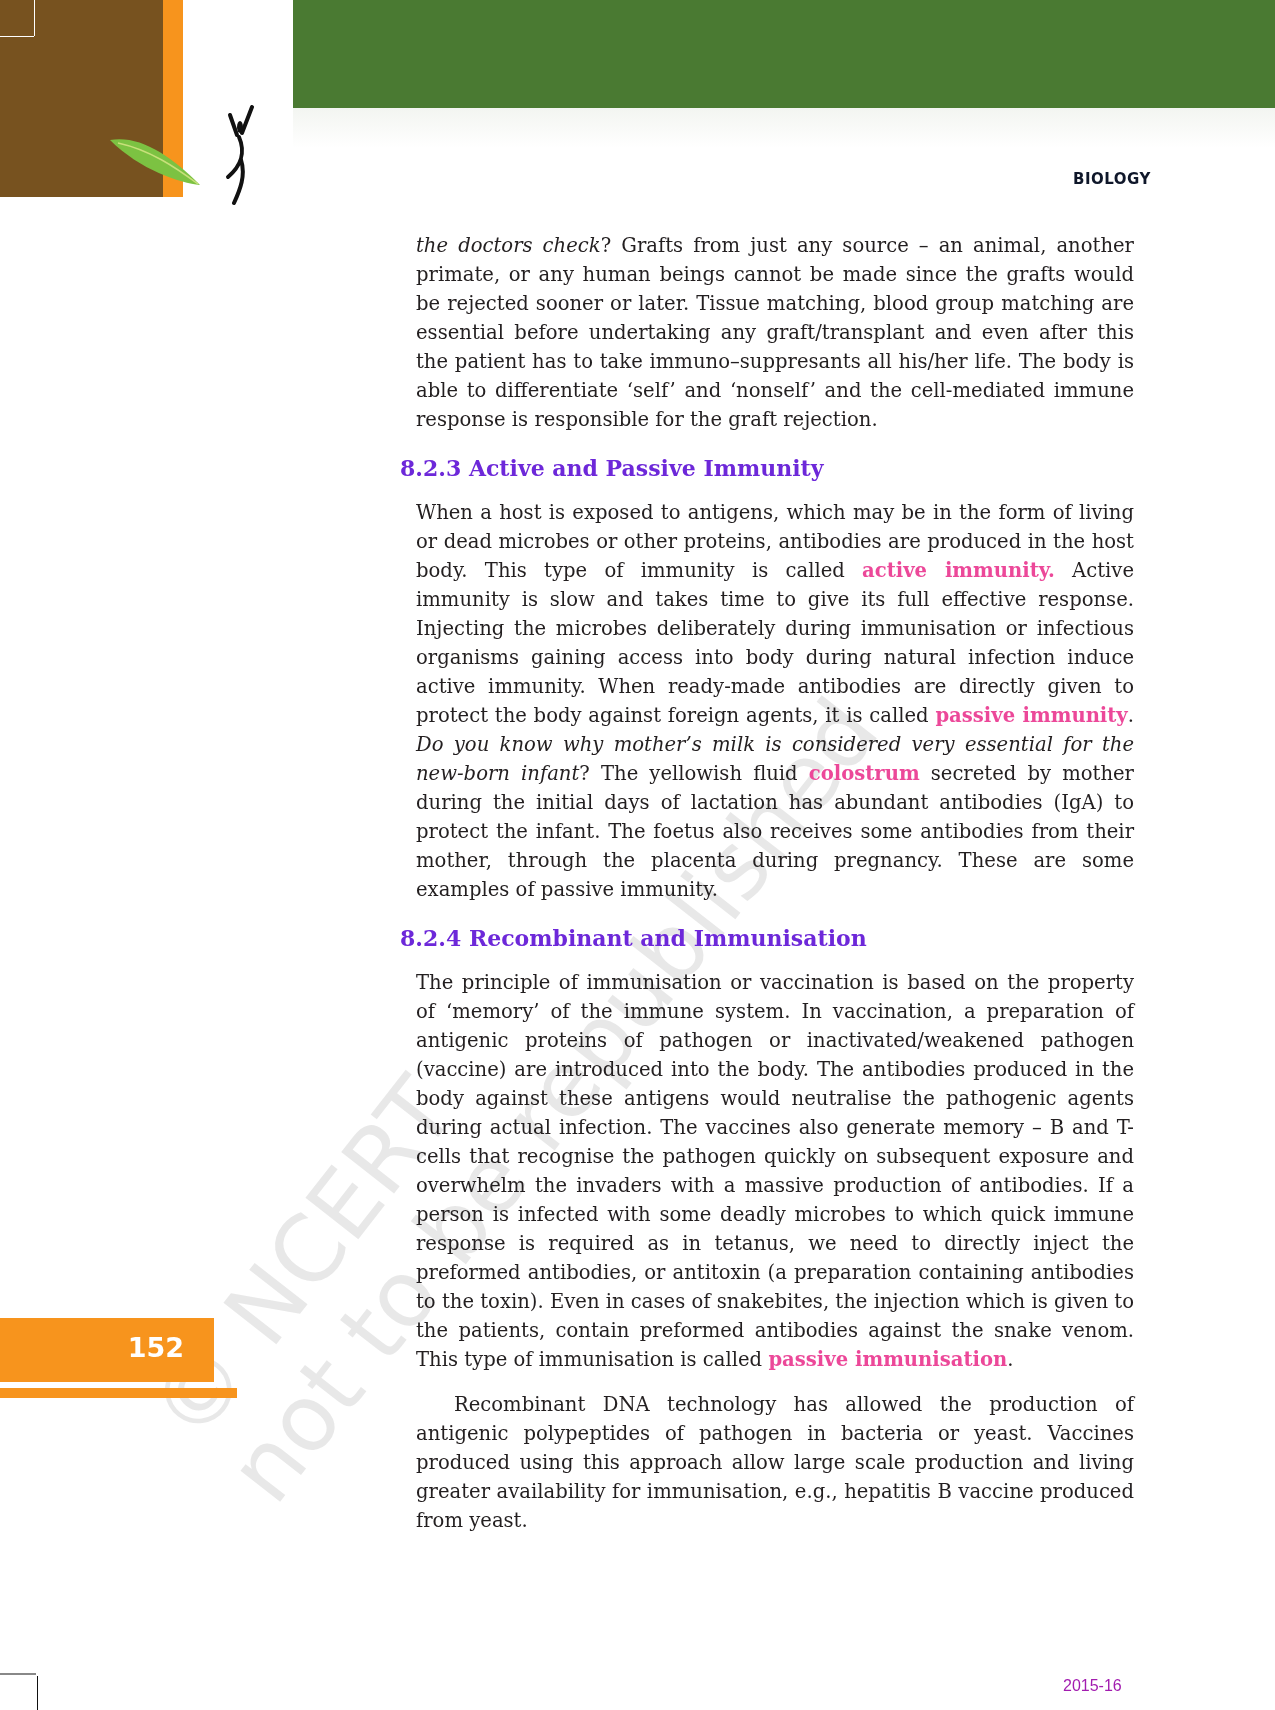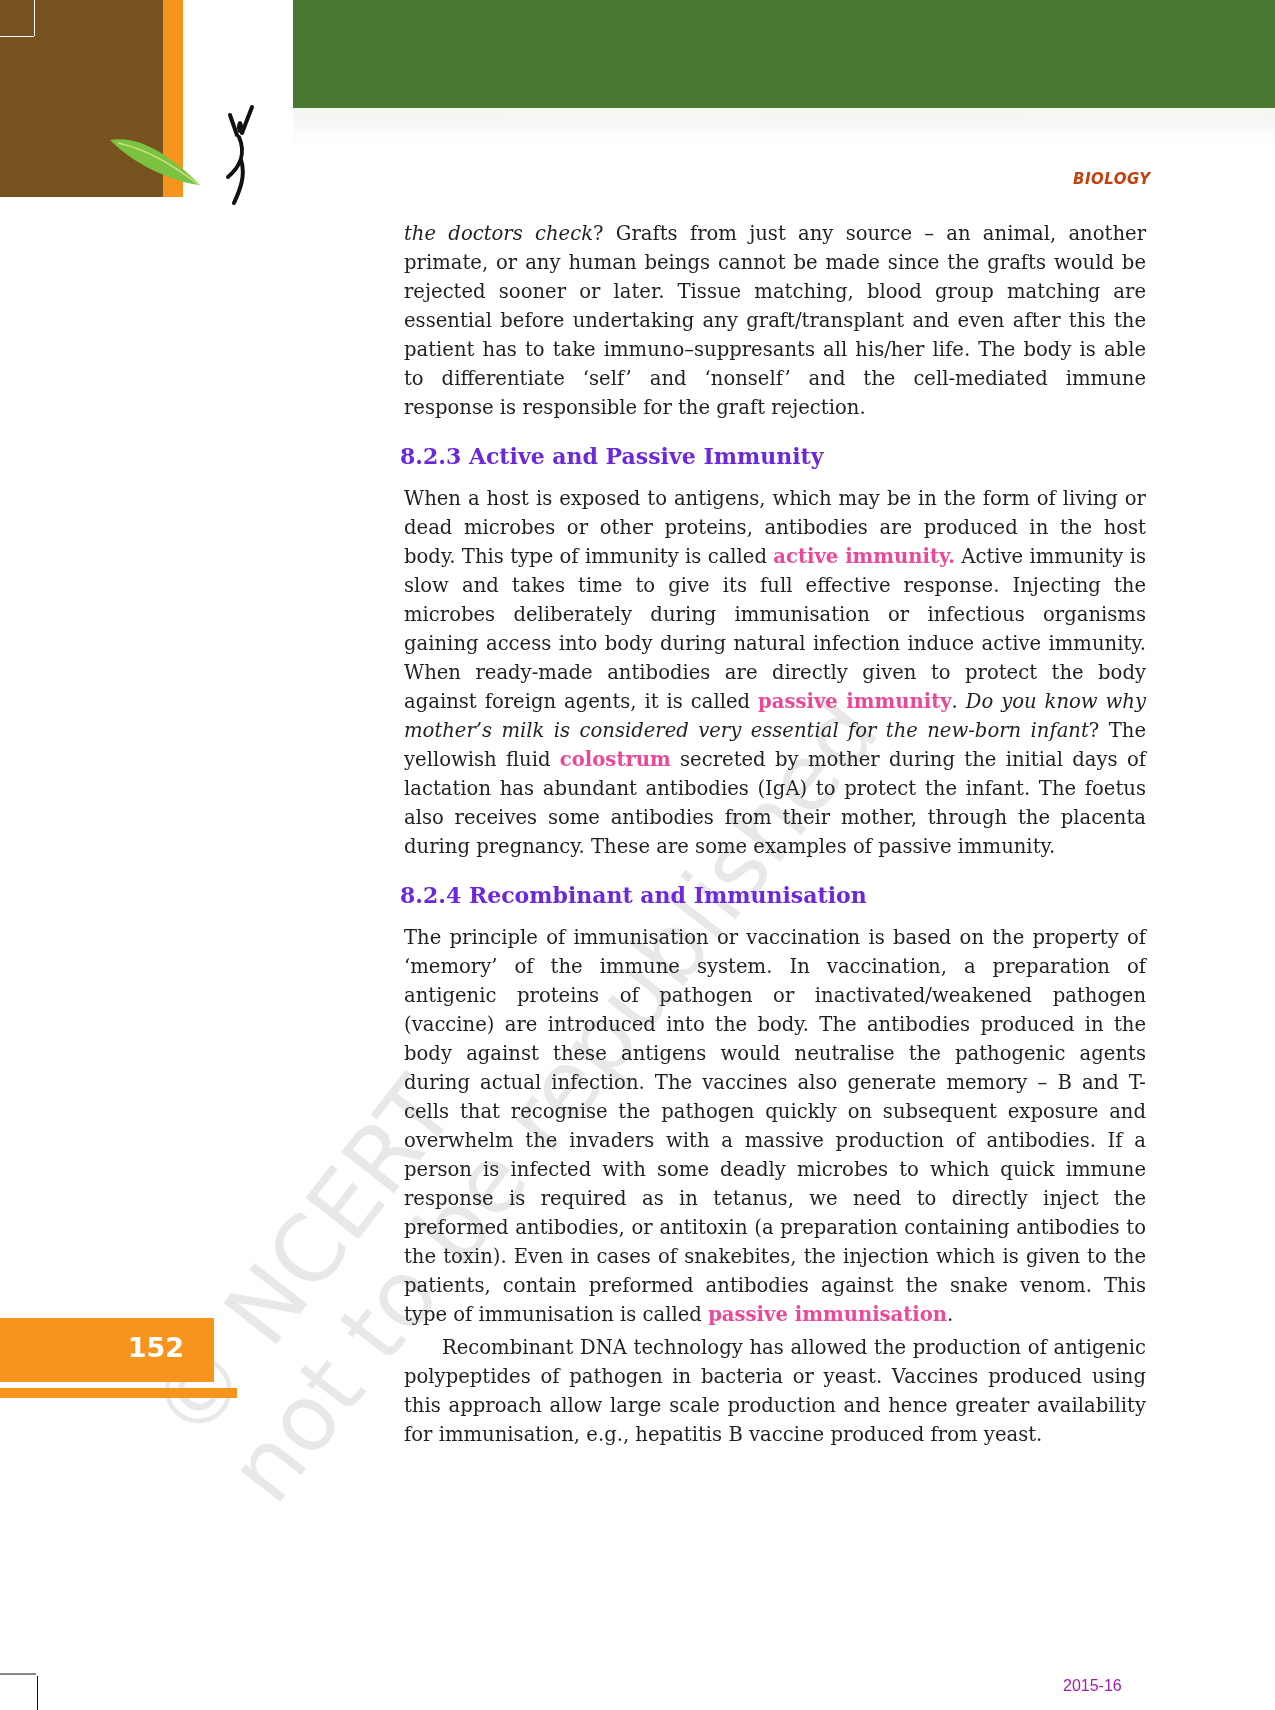--- a/index.html
+++ b/index.html
@@ -11,27 +11,27 @@
   .orange-strip { position: absolute; left: 163px; top: 0; width: 20px; height: 197px; background: #f7941d; }
   .green-band { position: absolute; left: 293px; top: 0; width: 982px; height: 108px; background: #4a7a32; }
   .green-shadow { position: absolute; left: 293px; top: 108px; width: 982px; height: 40px;
     background: linear-gradient(#f3f5f1, #ffffff); }
   .crop-mark-h { position: absolute; left: 0; top: 36px; width: 34px; height: 1px; background: #ffffff; }
   .crop-mark-v { position: absolute; left: 34px; top: 0; width: 1px; height: 36px; background: #ffffff; }
   .logo { position: absolute; left: 100px; top: 105px; width: 170px; height: 100px; }
   .header-subject {
     position: absolute; left: 1073px; top: 170px;
     font-family: "DejaVu Sans", sans-serif; font-size: 15px; font-weight: bold;
-    color: #c2410c; letter-spacing: 0.5px; font-style: italic;
+    color: #0f172a; letter-spacing: 0.5px;
   }
   .content {
     position: absolute; left: 400px; top: 215px; width: 750px;
     font-size: 19.6px; line-height: 29px; text-align: justify;
   }
-  .content p { margin: 4px; }
+  .content p { margin: 16px; }
   .content p.indent { text-indent: 38px; }
   .content h2 {
     font-family: "DejaVu Serif", serif; font-size: 22px; font-weight: bold; color: #6d28d9;
     margin: 20px 0 14px 0; line-height: 28px;
   }
   .content b { font-weight: bold; color: #ec4899; }
   .content i { font-style: italic; }
   .page-box {
     position: absolute; left: 0; top: 1318px; width: 214px; height: 64px; background: #f7941d;
   }
@@ -80,21 +80,21 @@
 </div>
 
 <div class="content">
   <p><i>the doctors check</i><span>? Grafts from just any source – an animal, another primate, or any human beings  cannot be made since the grafts would be rejected sooner or later. Tissue matching, blood group matching are essential before undertaking any graft/transplant and even after this the patient has to take immuno–suppresants all his/her life. The body is able to differentiate ‘self’ and ‘nonself’ and the cell-mediated immune response is responsible for the graft rejection.</span></p>
 
   <h2>8.2.3 Active and Passive Immunity</h2>
   <p><span>When a host is exposed to antigens, which may be in the form of living or dead microbes or other proteins, antibodies are produced in the host body. This type of immunity is called </span><b>active immunity.</b><span> Active immunity is slow and takes time to give its full effective response. Injecting the microbes deliberately during immunisation or infectious organisms gaining access into body during natural infection induce active immunity. When ready-made antibodies are directly given to protect the body against foreign agents, it is called </span><b>passive immunity</b><span>. </span><i>Do you know why mother’s milk is considered very essential for the new-born infant</i><span>? The yellowish fluid </span><b>colostrum</b><span> secreted by mother during the initial days of lactation has abundant antibodies (IgA) to protect the infant. The foetus also receives some antibodies from their mother, through the placenta during pregnancy.  These are some examples of passive immunity.</span></p>
 
   <h2>8.2.4 Recombinant and Immunisation</h2>
   <p><span>The principle of immunisation or vaccination is based on the property of ‘memory’ of the immune system. In vaccination, a preparation of antigenic proteins of pathogen or inactivated/weakened pathogen (vaccine) are introduced into the body. The antibodies produced in the body against these antigens would neutralise the pathogenic agents during actual infection. The vaccines also generate memory – B and T-cells that recognise the pathogen quickly on subsequent exposure and overwhelm the invaders with a massive production of antibodies. If a person is infected with some deadly microbes to which quick immune response is required as in tetanus, we need to directly inject the preformed antibodies, or antitoxin (a preparation containing antibodies to the toxin). Even in cases of snakebites, the injection which is given to the patients, contain preformed antibodies against the snake venom. This type of immunisation is called </span><b>passive immunisation</b><span>.</span></p>
-  <p class="indent">Recombinant DNA technology has allowed the production of antigenic polypeptides of pathogen in bacteria or yeast. Vaccines produced using this approach allow large scale production and hence greater availability for immunisation, e.g., hepatitis B vaccine produced from yeast.</p>
+  <p class="indent">Recombinant DNA technology has allowed the production of antigenic polypeptides of pathogen in bacteria or yeast. Vaccines produced using this approach allow large scale production and living greater availability for immunisation, e.g., hepatitis B vaccine produced from yeast.</p>
 </div>
 
 <div class="page-box">
   <span class="page-num">152</span>
 </div>
 <div class="page-underline"></div>
 
 <div class="footer-year">2015-16</div>
 <div class="crop-bl-h"></div>
 <div class="crop-bl-v"></div>

